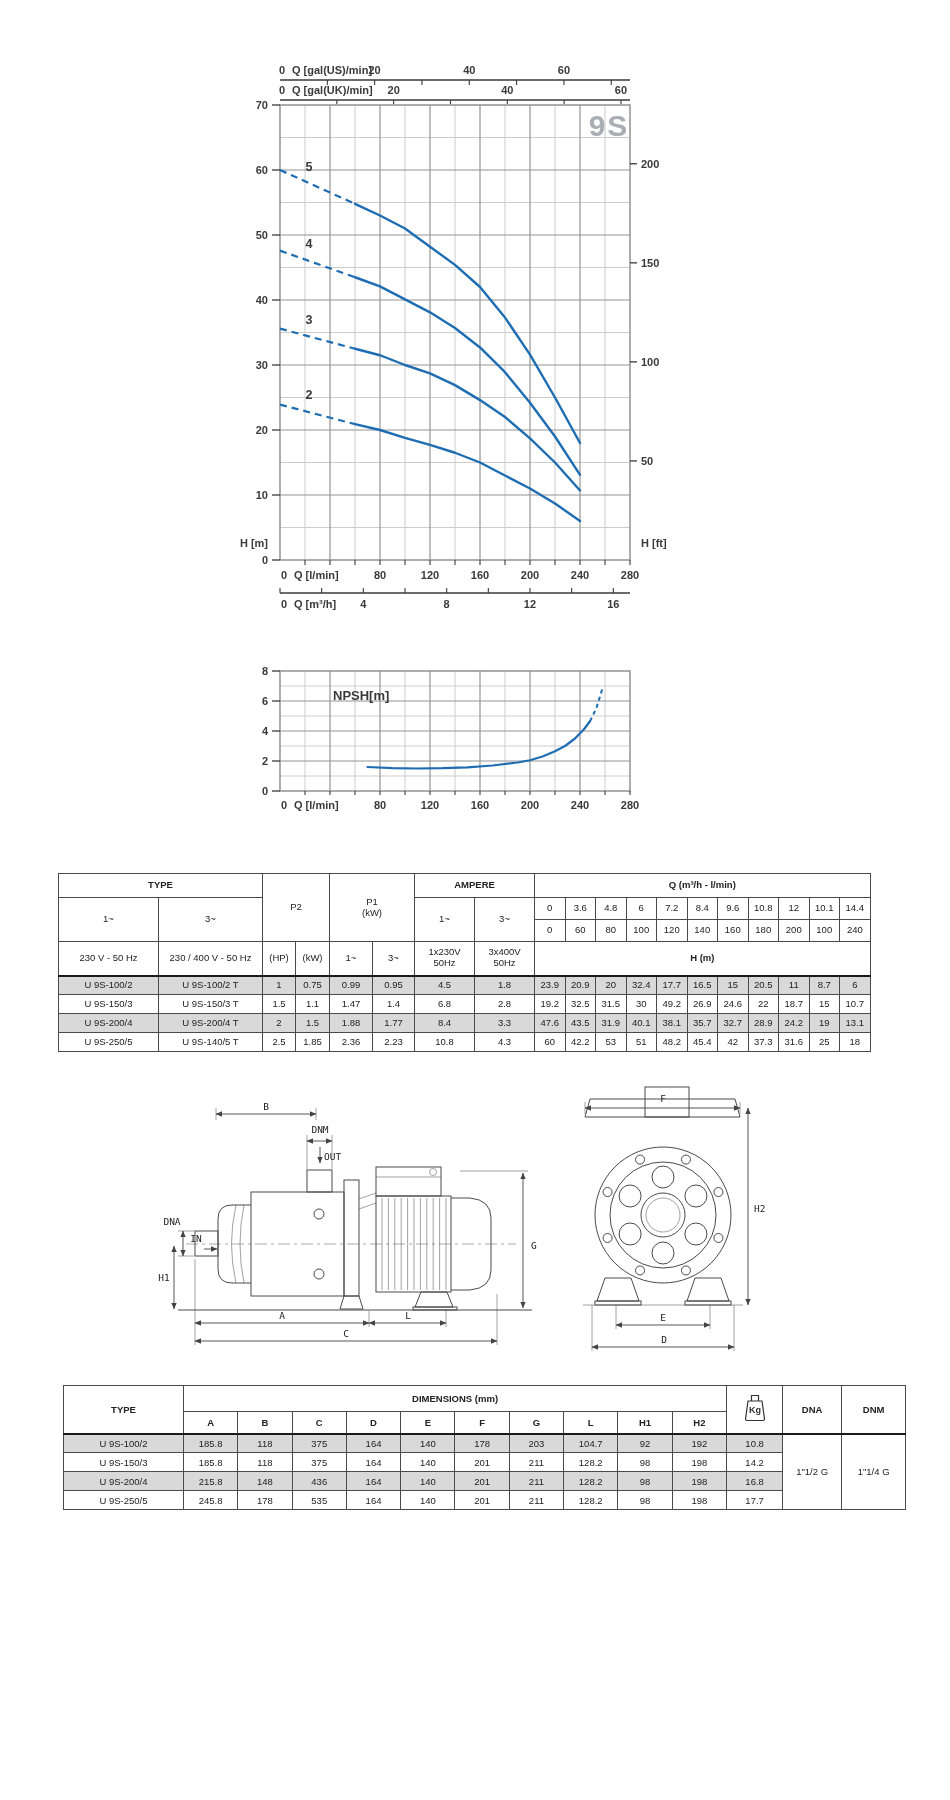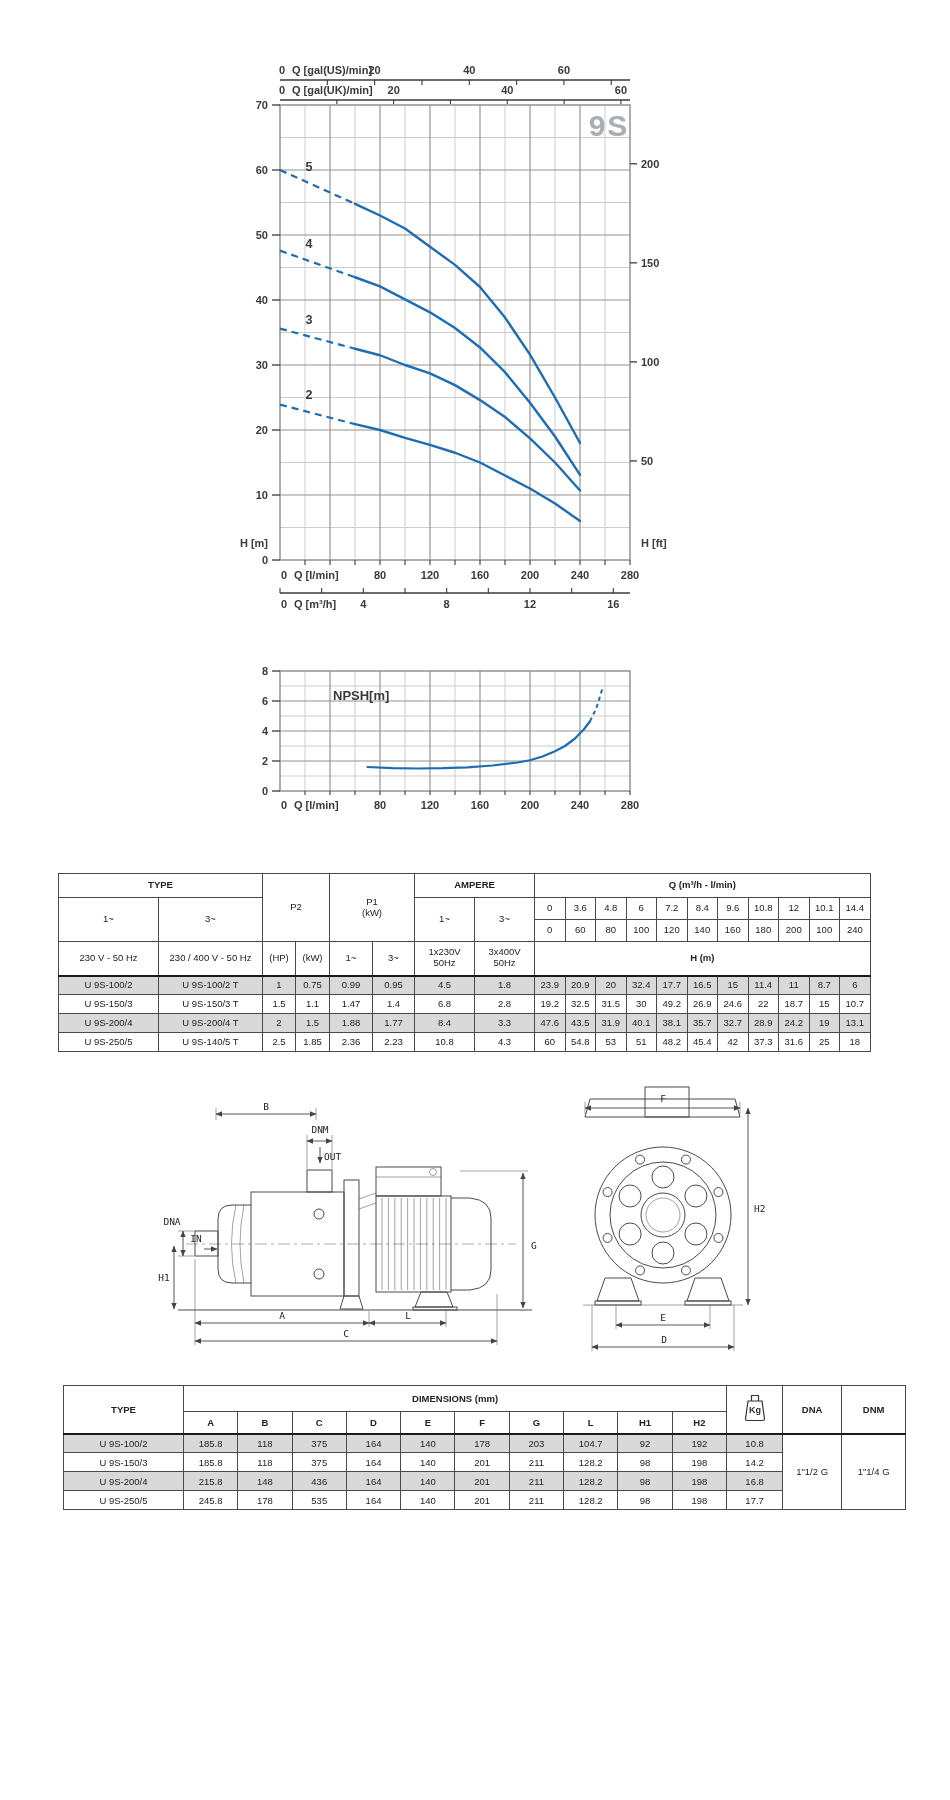--- a/index.html
+++ b/index.html
@@ -301,21 +301,21 @@
         <td>0.95</td>
         <td>4.5</td>
         <td>1.8</td>
         <td>23.9</td>
         <td>20.9</td>
         <td>20</td>
         <td>32.4</td>
         <td>17.7</td>
         <td>16.5</td>
         <td>15</td>
-        <td>11.4</td>
+        <td>20.5</td>
         <td>11</td>
         <td>8.7</td>
         <td>6</td>
       </tr>
       <tr>
         <td class="b">U 9S-150/3</td>
         <td class="b">U 9S-150/3 T</td>
         <td>1.5</td>
         <td>1.1</td>
         <td>1.47</td>
@@ -358,21 +358,21 @@
       <tr>
         <td class="b">U 9S-250/5</td>
         <td class="b">U 9S-140/5 T</td>
         <td>2.5</td>
         <td>1.85</td>
         <td>2.36</td>
         <td>2.23</td>
         <td>10.8</td>
         <td>4.3</td>
         <td>60</td>
-        <td>54.8</td>
+        <td>42.2</td>
         <td>53</td>
         <td>51</td>
         <td>48.2</td>
         <td>45.4</td>
         <td>42</td>
         <td>37.3</td>
         <td>31.6</td>
         <td>25</td>
         <td>18</td>
       </tr>

